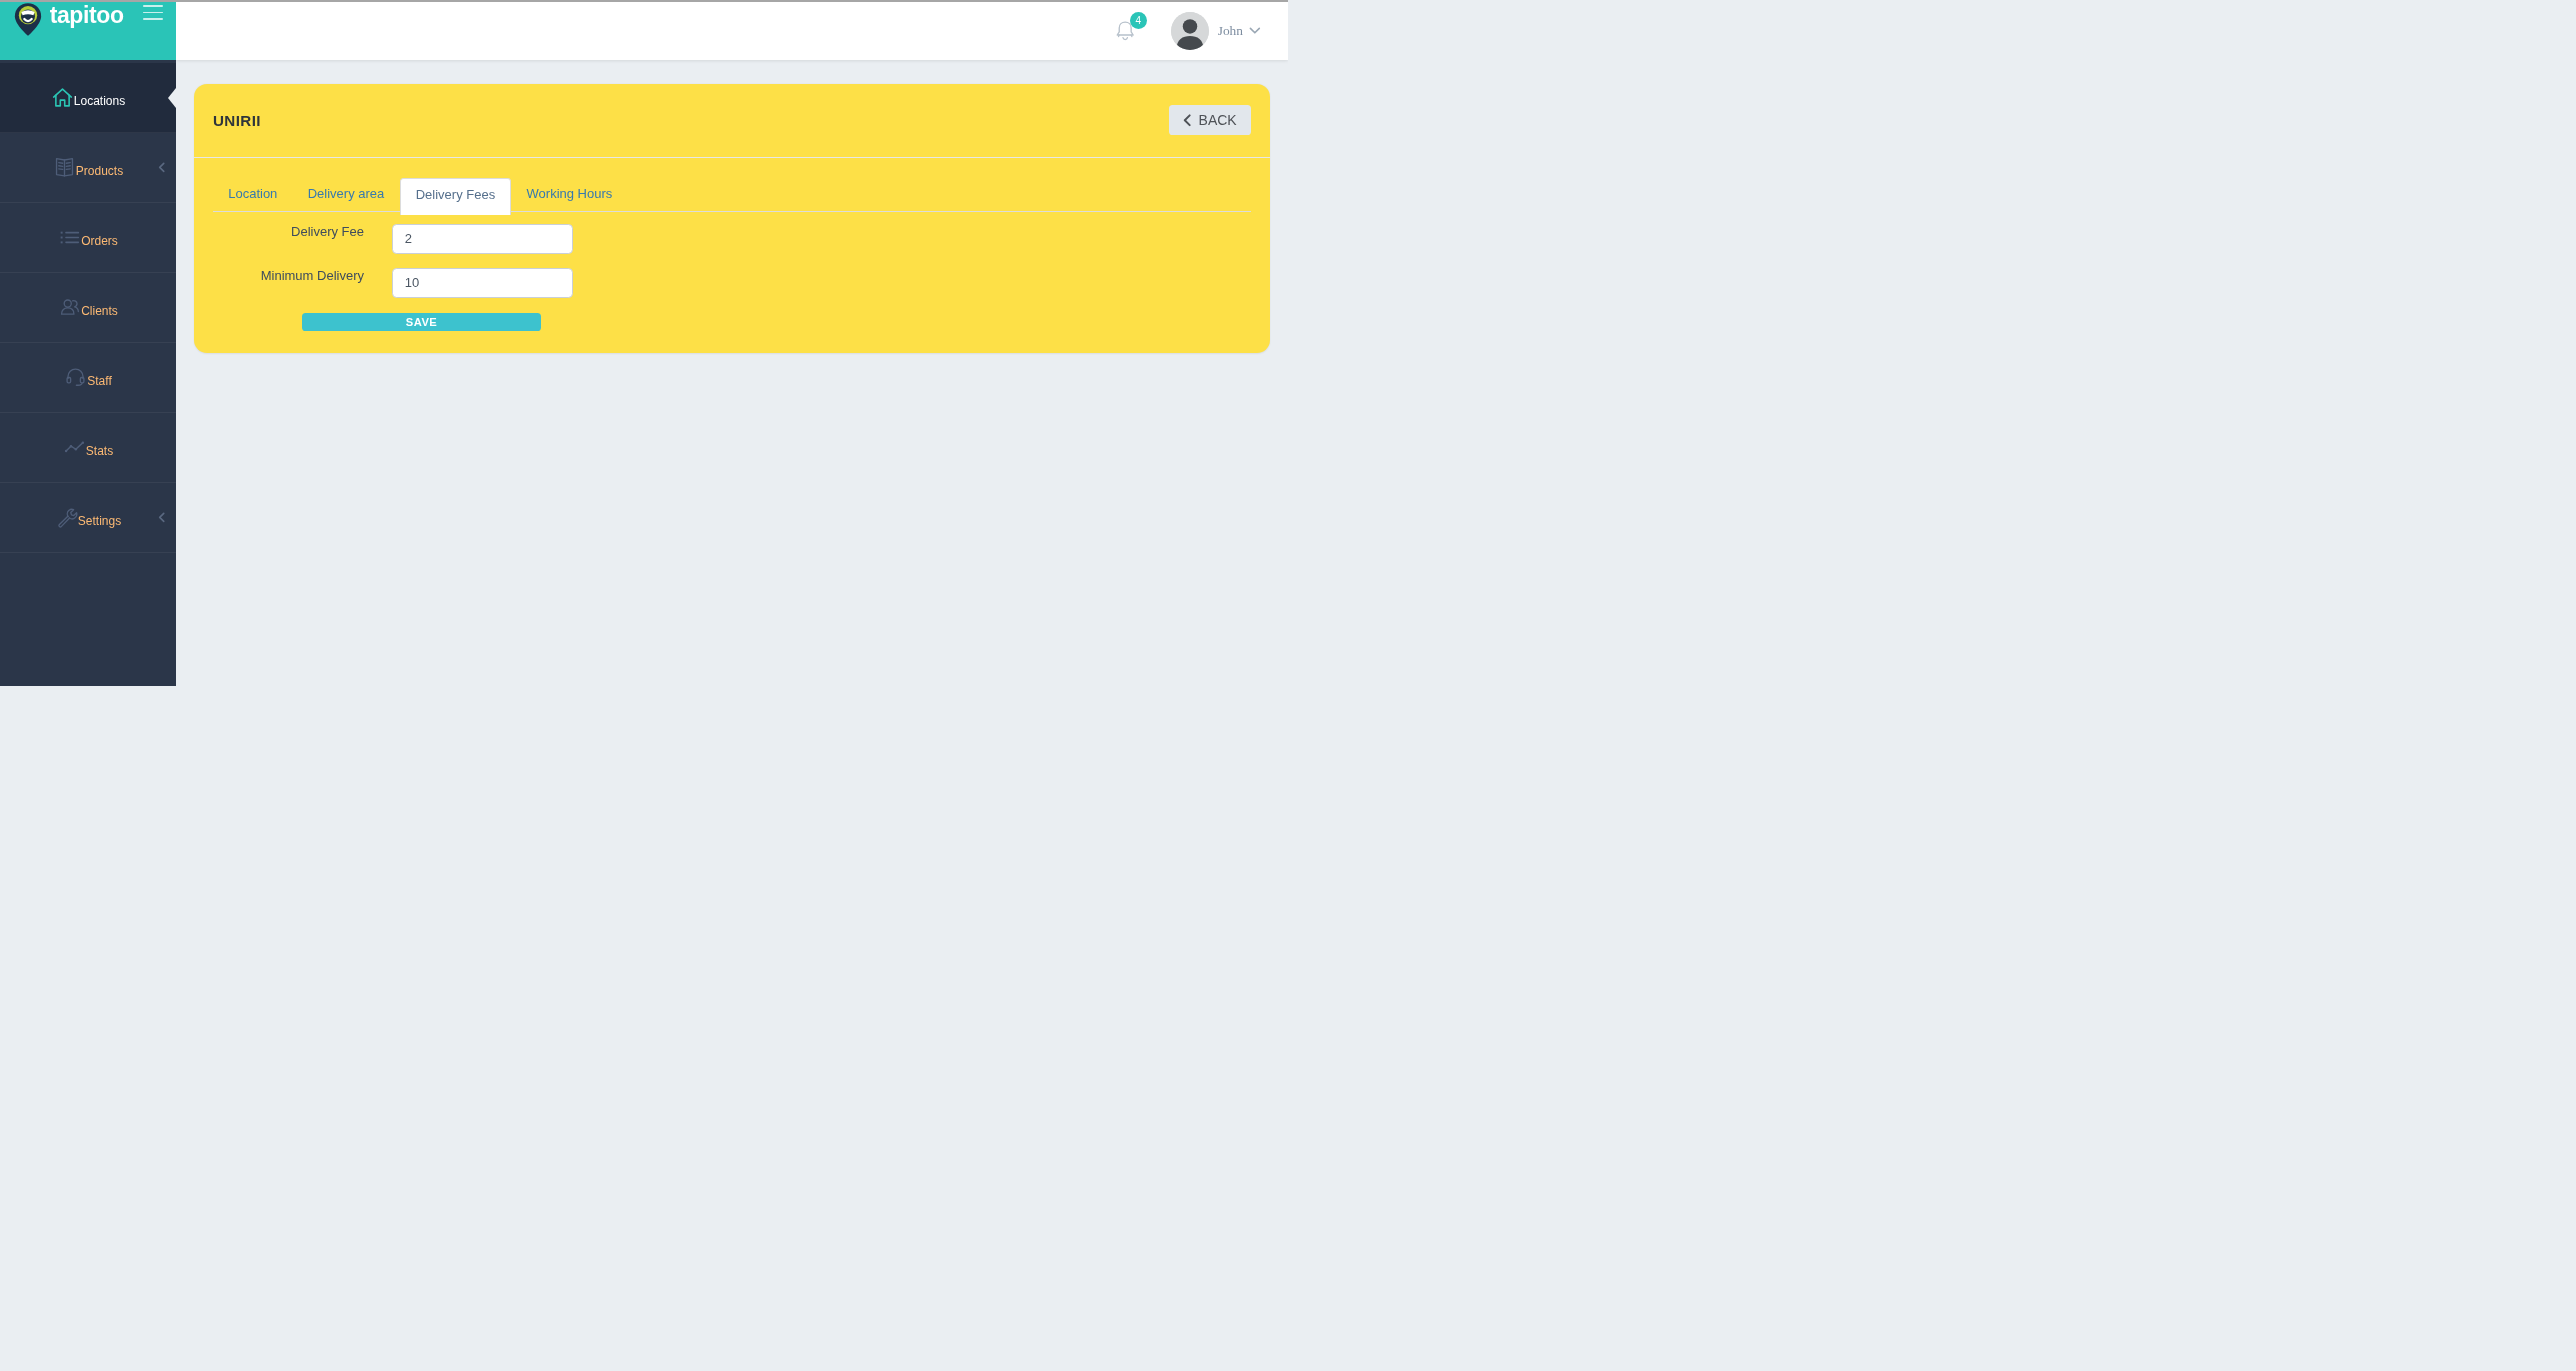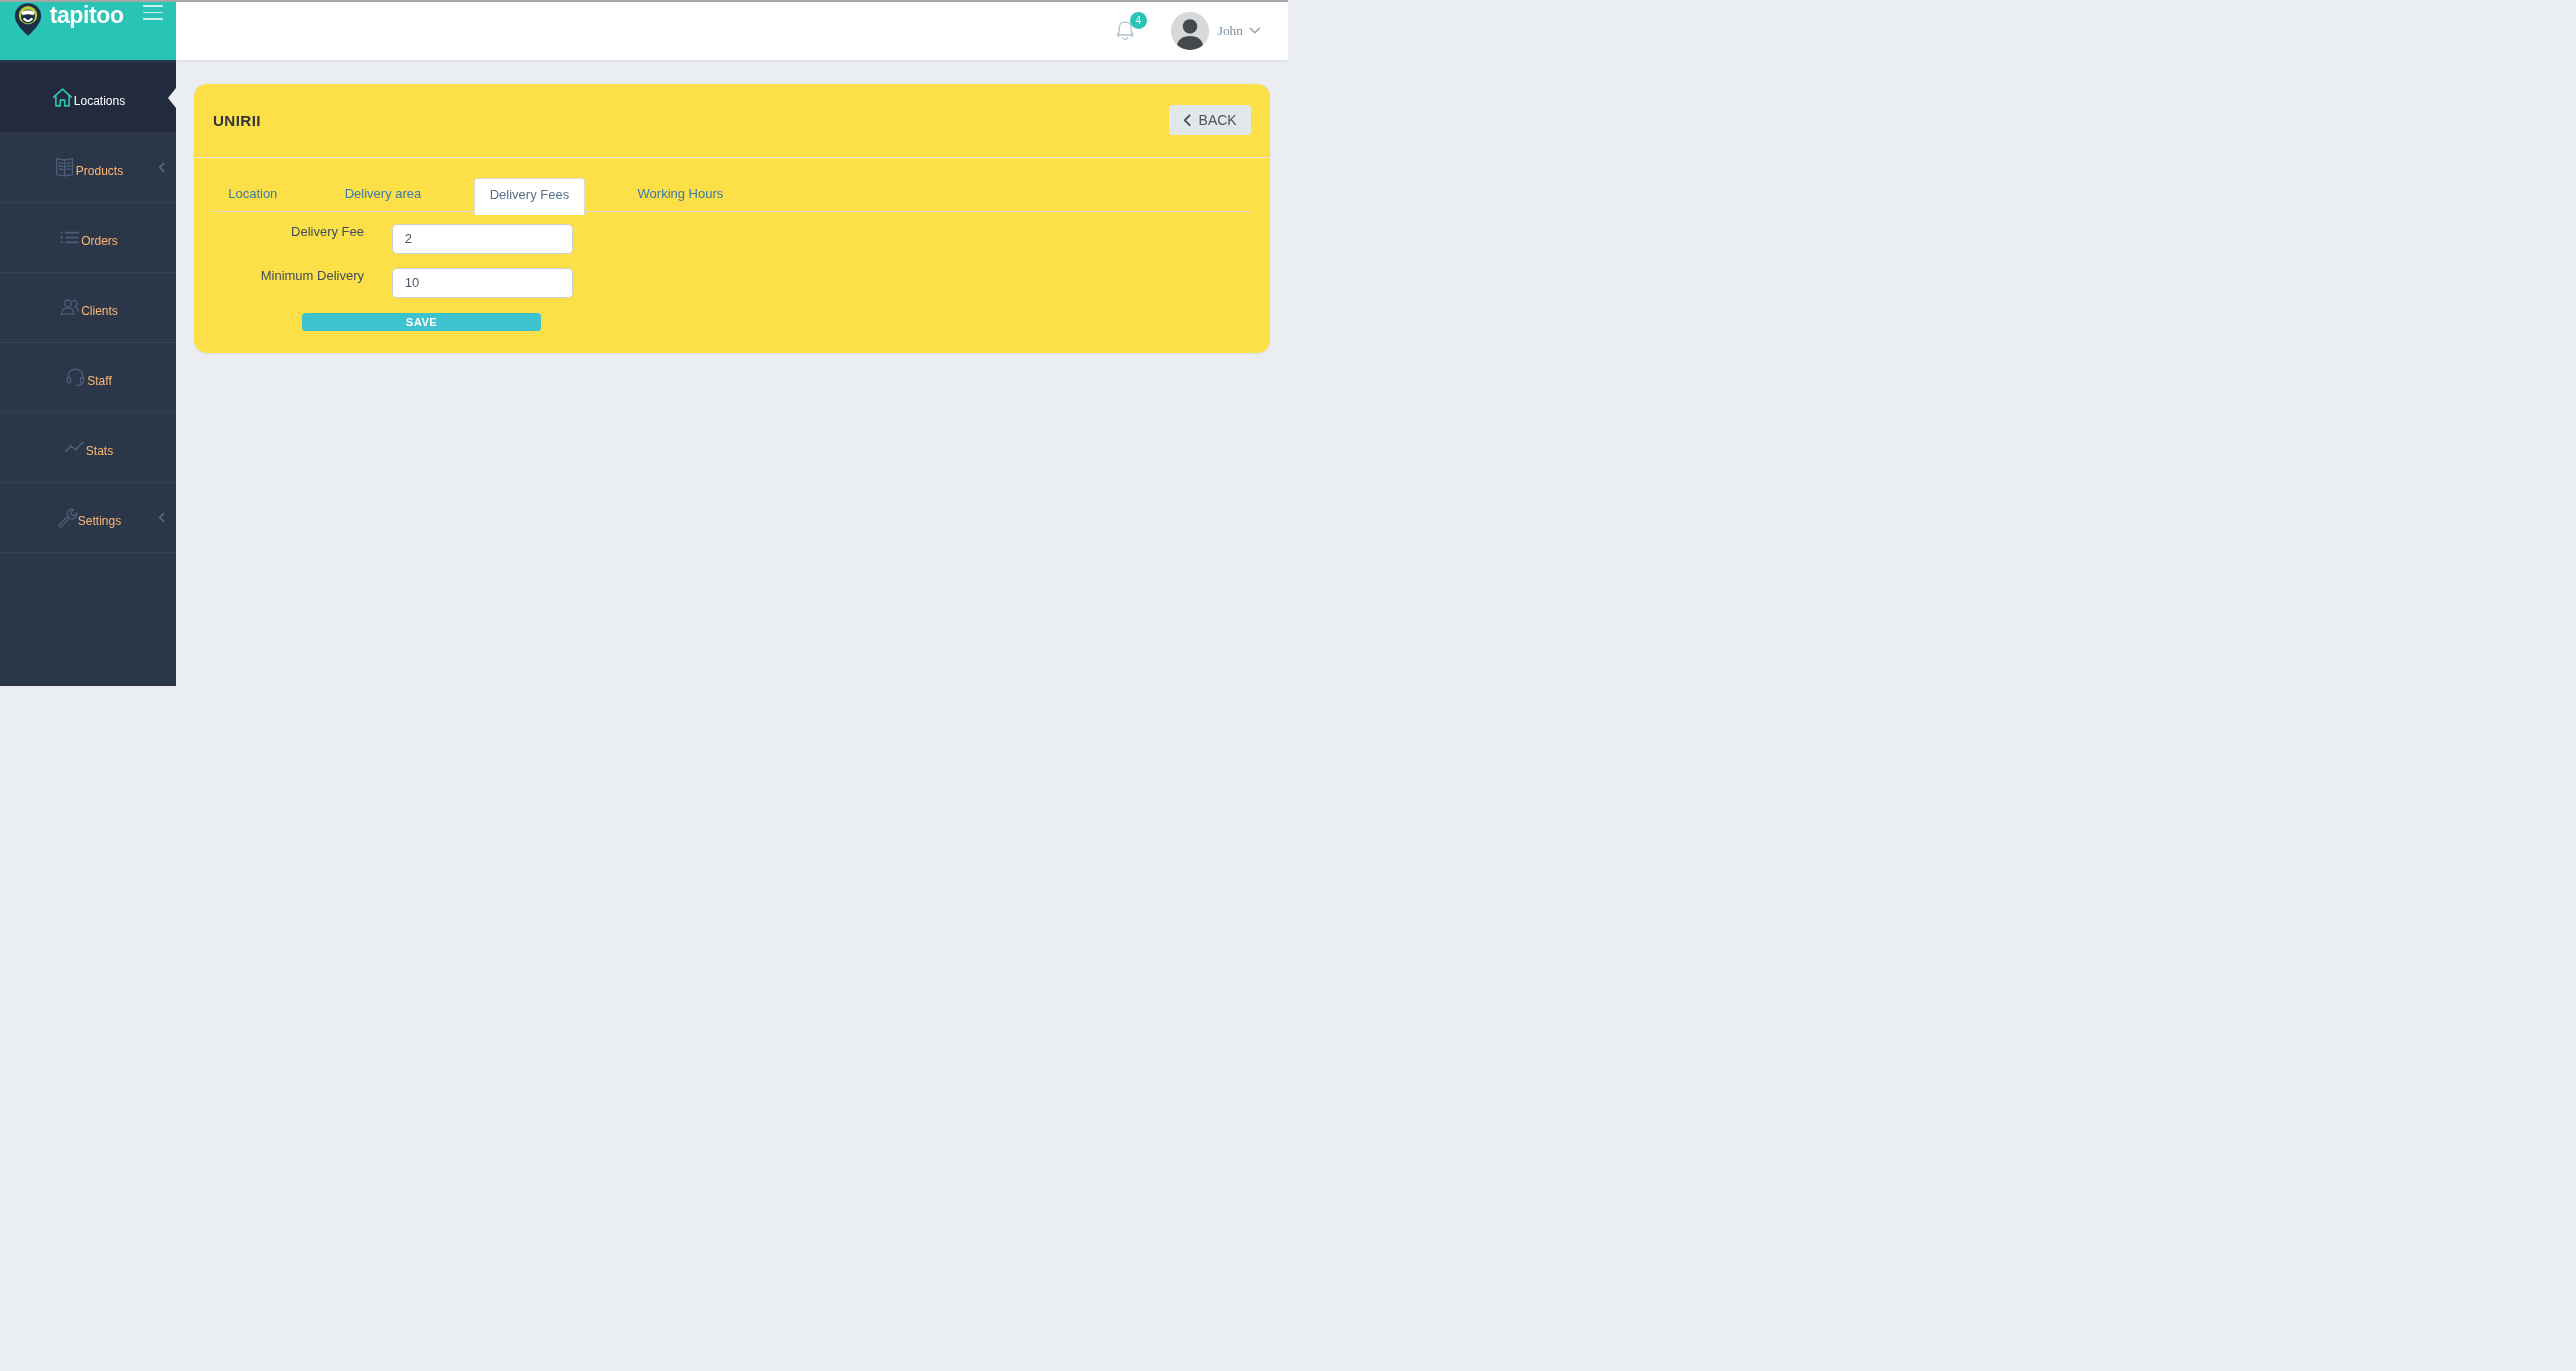--- a/index.html
+++ b/index.html
@@ -47,21 +47,21 @@
   .content { height:626px; background:#eaeef2; padding:24px 18px 0; }
   .card { background:#fde047; border-radius:13px; box-shadow:0 0.9px 1.8px rgba(0,0,0,0.07); }
   .card-header { height:74px; display:flex; align-items:center; justify-content:space-between;
     padding:0 19px; border-bottom:0.9px solid #e7e7e7; }
   .page-title { font-size:15.2px; font-weight:bold; color:#2f353b; letter-spacing:0.4px; }
   .back-btn { background:#e2e7ec; border:none; border-radius:3.6px; height:30px; padding:0 14.3px;
     display:flex; align-items:center; gap:7.2px; color:#4e5257; font-weight:normal; font-size:14px;
     font-family:inherit; cursor:pointer; }
 
   .card-body { padding:20.6px 19px 21.5px; }
-  .tabs { display:flex; align-items:flex-start; border-bottom:0.9px solid #dcdcdc;gap:37px; }
+  .tabs { display:flex; align-items:flex-start; border-bottom:0.9px solid #dcdcdc; }
   .tab { padding:6.3px 15.2px 8px; font-size:13px; line-height:18px; color:#3779ae; cursor:pointer; white-space:nowrap; }
   .tab.active { background:#fff; border:0.9px solid #dcdcdc; border-bottom:none; border-radius:3.6px 3.6px 0 0;
     margin-bottom:-4.5px; padding:6.3px 15.2px 11.7px; color:#556f8c; }
 
   .form { margin-top:11.7px; }
   .form-row { display:flex; align-items:flex-start; margin-bottom:14.3px; }
   .form-label { width:151px; text-align:right; margin-right:28px; color:#3e4c5d; font-size:13px; }
   .form-input { width:181px; height:30px; border:0.9px solid #c9cfd8; border-radius:4.5px; padding:0 11.7px;
     font-size:13px; color:#4b5663; font-family:inherit; outline:none; background:#fff; }
   .save-btn { display:block; margin:15.2px 0 0 89px; width:239px; height:18px; background:#3dc2ce;

